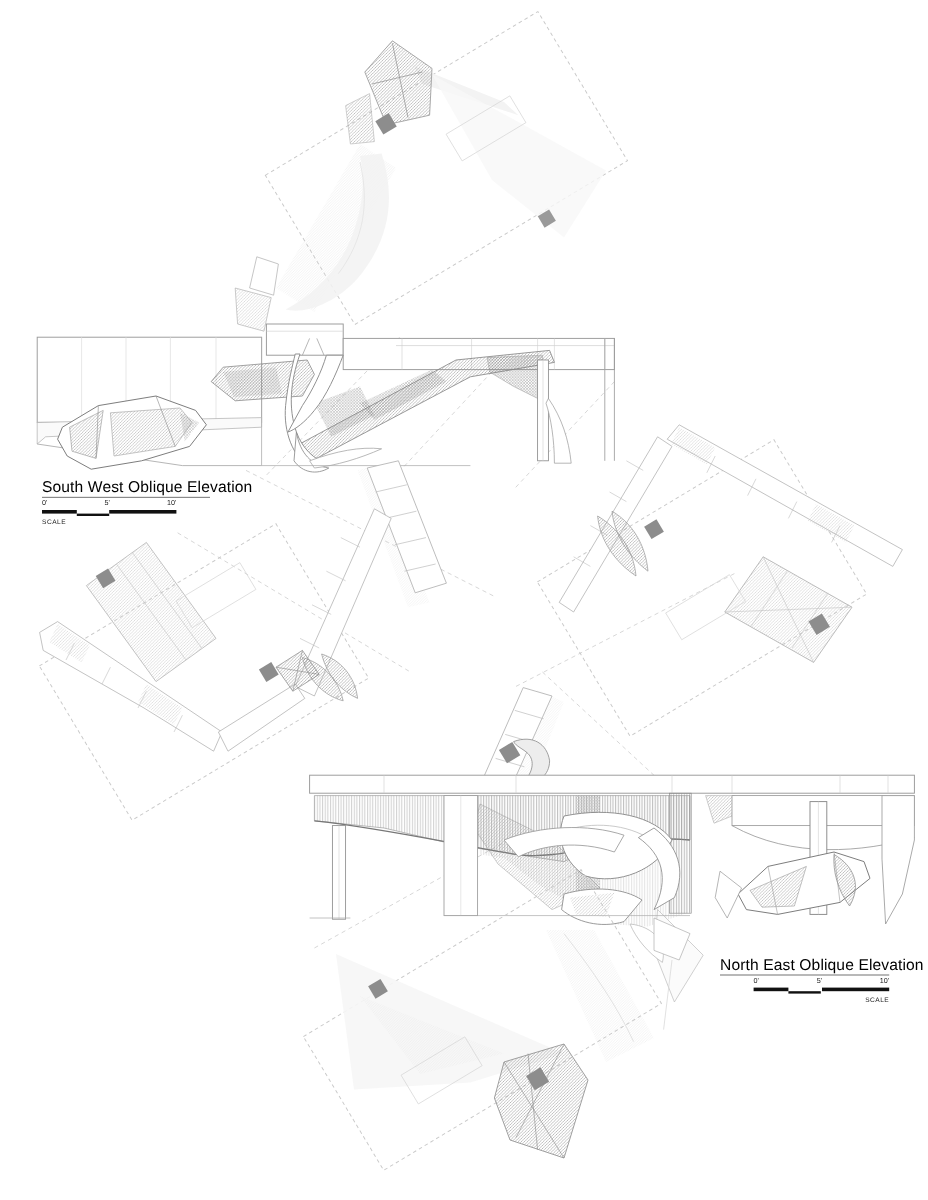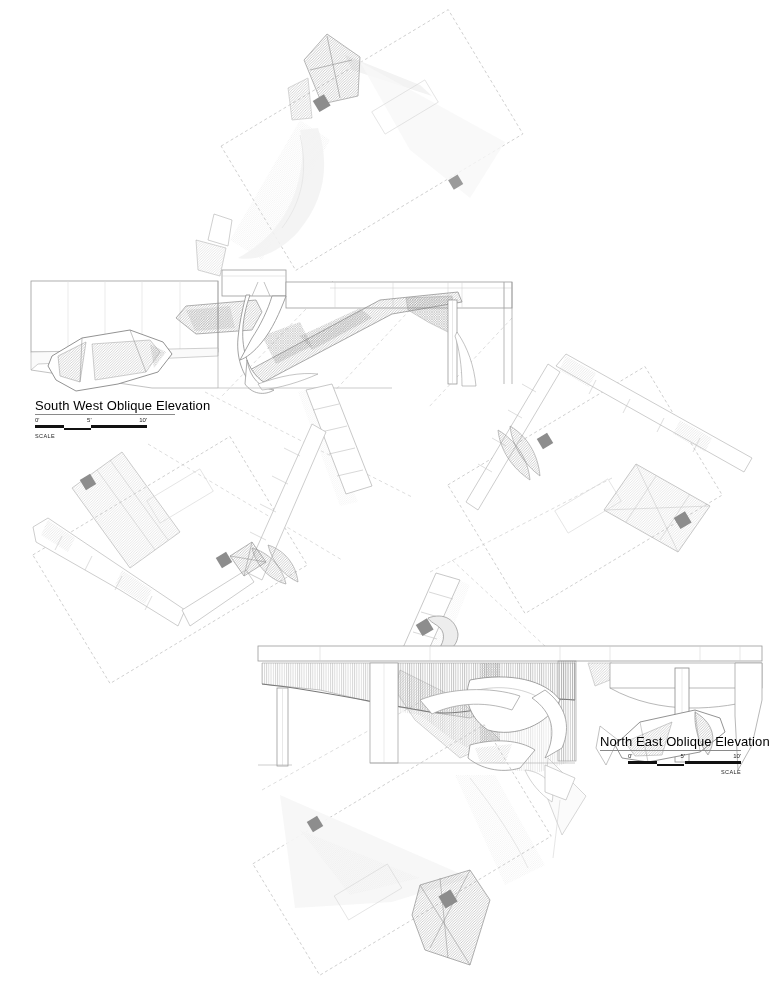--- a/index.html
+++ b/index.html
@@ -253,21 +253,21 @@
     </div>
     <div class="tb-bar">
         <i class="s1"></i>
         <i class="s2"></i>
         <i class="s3"></i>
       </div>
     <div class="tb-scalelabel">SCALE</div>
   </div>
 </div>
 
-<div class="titleblock" style="left:600px;top:736px;width:141px">
+<div class="titleblock" style="left:600px;top:798px;width:141px">
   <div class="tb-title">North East Oblique Elevation</div>
   <div class="tb-rule"></div>
   <div class="tb-scalewrap" style="width:113px;margin-left:28px">
     <div class="tb-ticks">
       <span>0'</span>
       <span>5'</span>
       <span>10'</span>
     </div>
     <div class="tb-bar">
         <i class="s1"></i>

